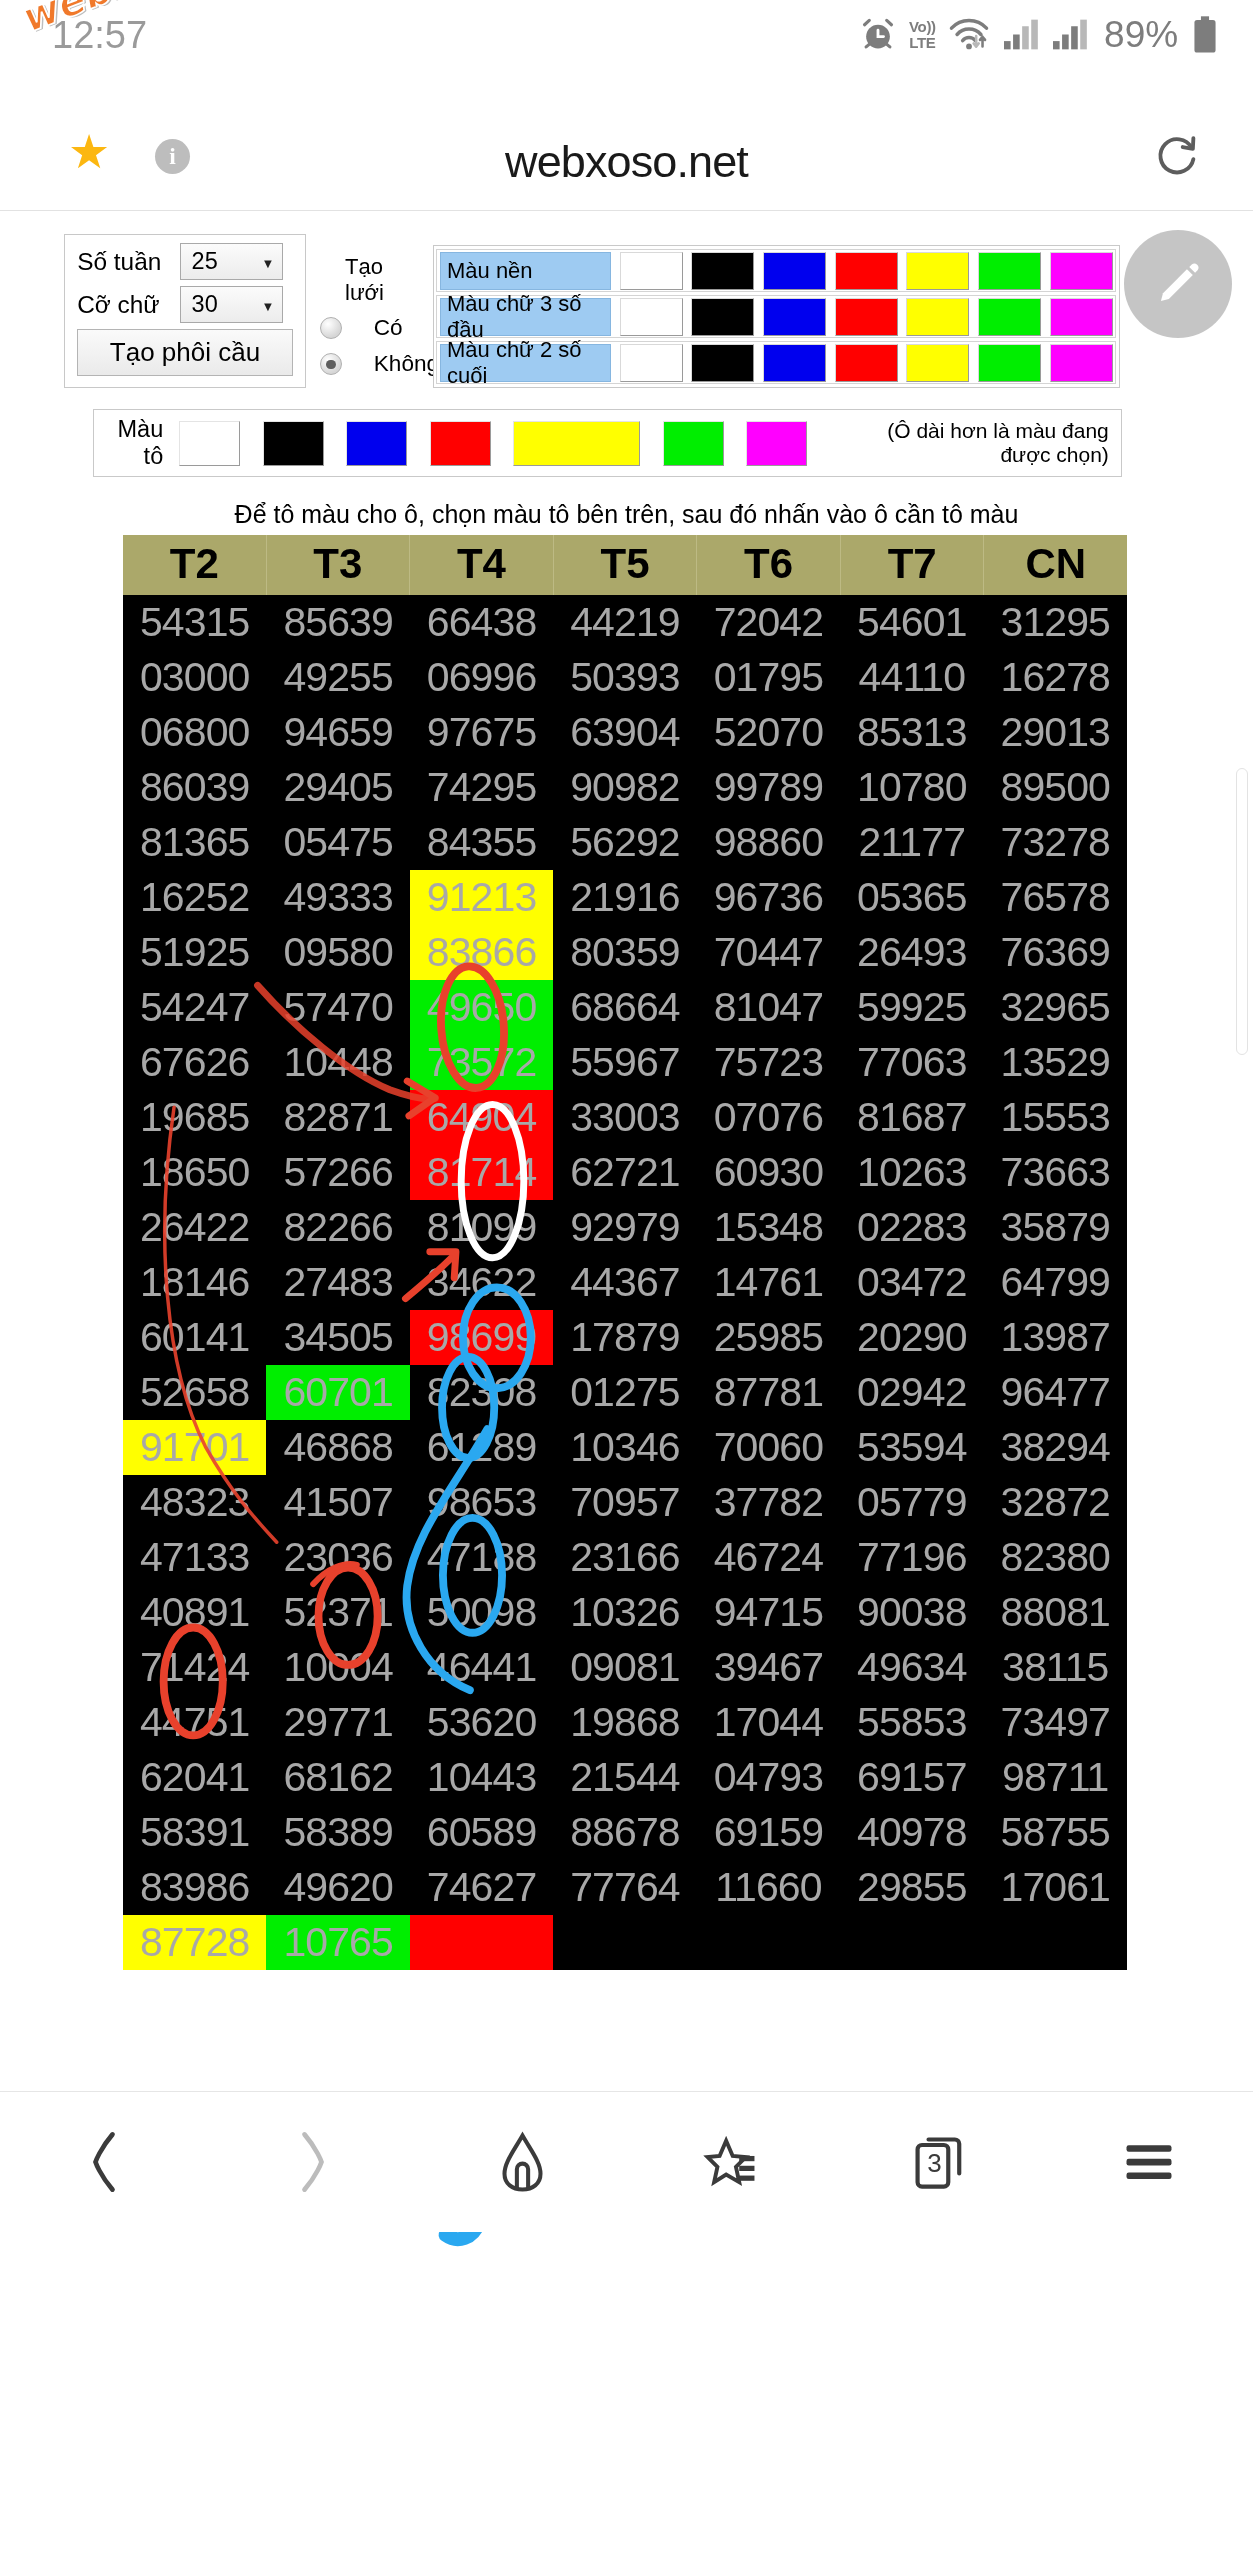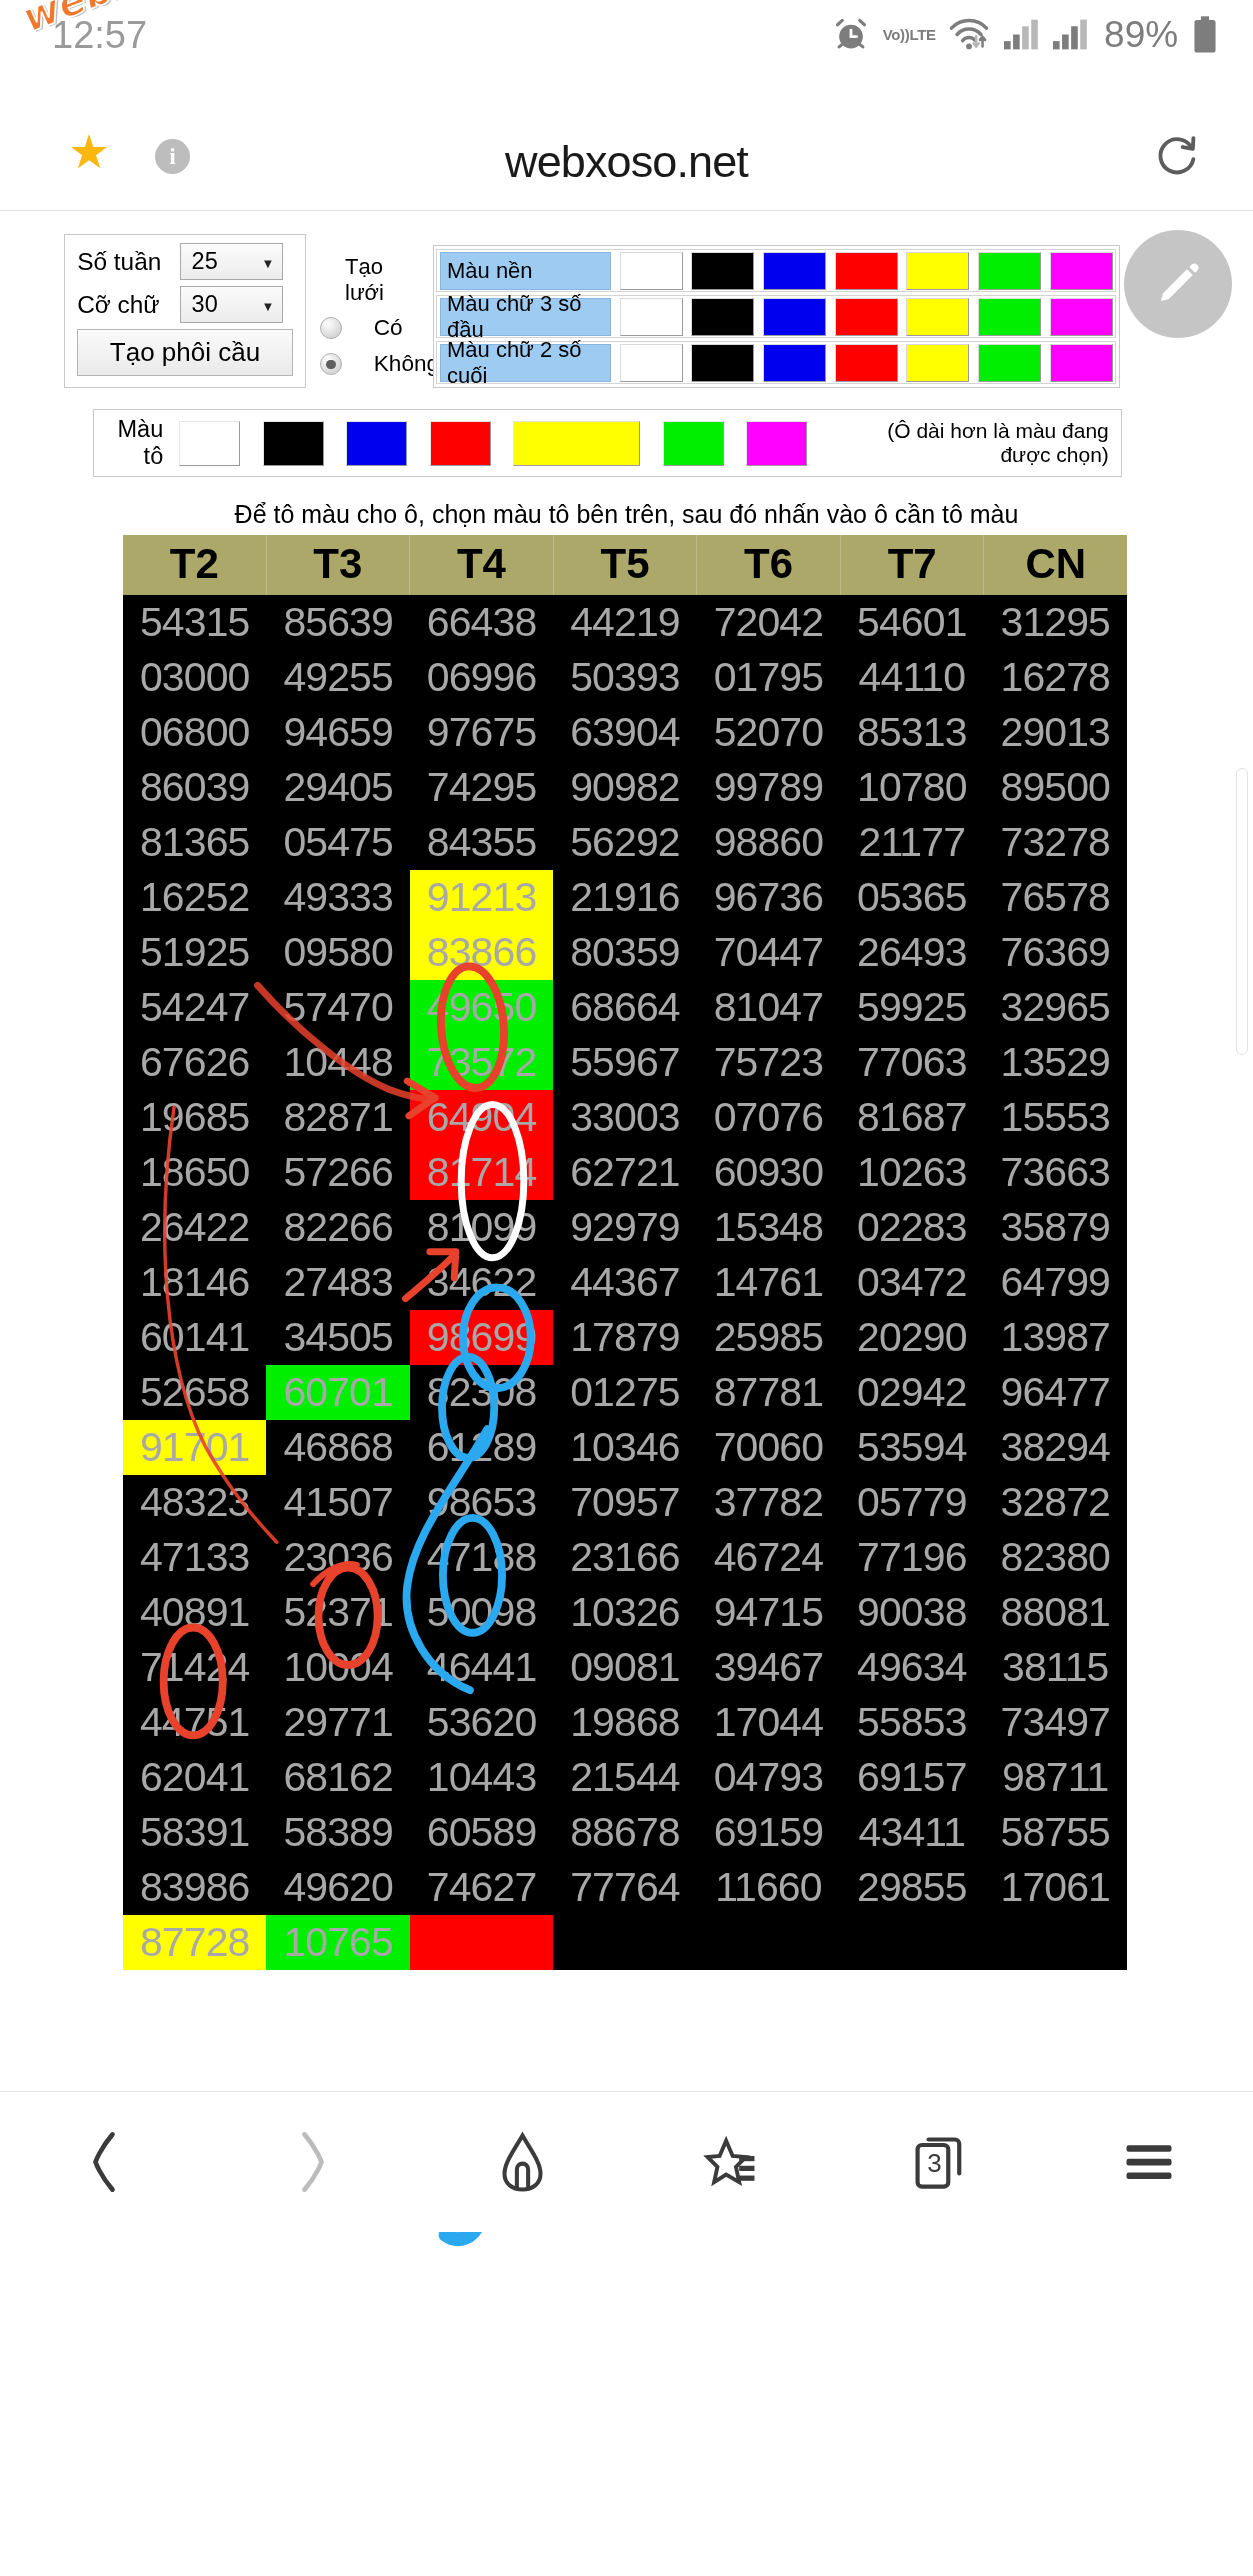--- a/index.html
+++ b/index.html
@@ -21,21 +21,21 @@
     font-size:38px; color:#9a9a9a; letter-spacing:0px;
     font-family:"Liberation Sans", sans-serif;
   }
   .sb-right {
     position:absolute; right:35px; top:12.2px;
     display:flex; align-items:center; gap:12.2px; height:45px;
     color:#7d7d7d;
   }
   .sb-icon { display:flex; align-items:center; justify-content:center; }
   .sb-volte {
-    display:flex; flex-direction:row; align-items:center; justify-content:center;
+    display:flex; flex-direction:column; align-items:center; justify-content:center;
     font-size:15px; line-height:15.7px; font-weight:bold; color:#7d7d7d; letter-spacing:-0.3px;
   }
   .sb-batt-text { font-size:37px; color:#7d7d7d; margin-left:3.5px; margin-right:1.7px; }
   .watermark {
     position:absolute; left:15.7px; top:-1.7px;
     font-size:40px; font-weight:bold; font-style:italic;
     color:#f0792b; -webkit-text-stroke:1.7px #ffffff;
     transform: rotate(-21deg); transform-origin: left top;
     text-shadow: 1.7px 1.7px 0 #bdbdbd;
     font-family:"DejaVu Sans", sans-serif;
@@ -533,21 +533,21 @@
             <div class="nt-cell">04793</div>
             <div class="nt-cell">69157</div>
             <div class="nt-cell">98711</div>
           </div>
           <div class="nt-row">
             <div class="nt-cell">58391</div>
             <div class="nt-cell">58389</div>
             <div class="nt-cell">60589</div>
             <div class="nt-cell">88678</div>
             <div class="nt-cell">69159</div>
-            <div class="nt-cell">43411</div>
+            <div class="nt-cell">40978</div>
             <div class="nt-cell">58755</div>
           </div>
           <div class="nt-row">
             <div class="nt-cell">83986</div>
             <div class="nt-cell">49620</div>
             <div class="nt-cell">74627</div>
             <div class="nt-cell">77764</div>
             <div class="nt-cell">11660</div>
             <div class="nt-cell">29855</div>
             <div class="nt-cell">17061</div>

